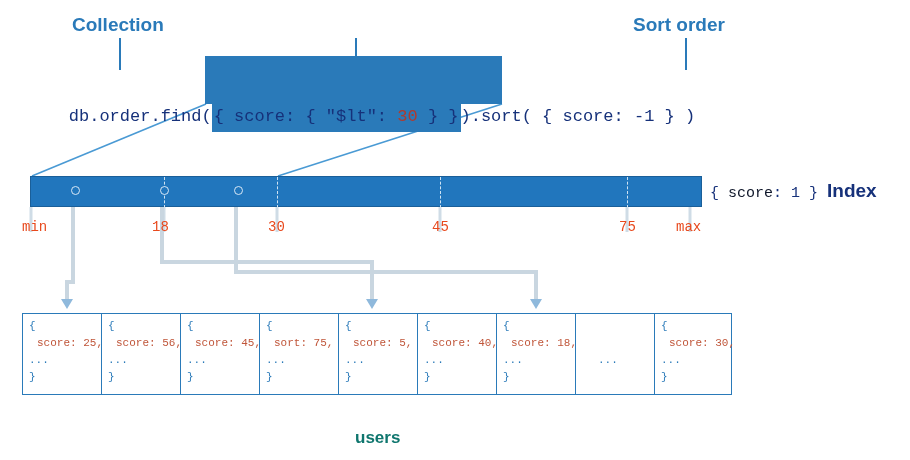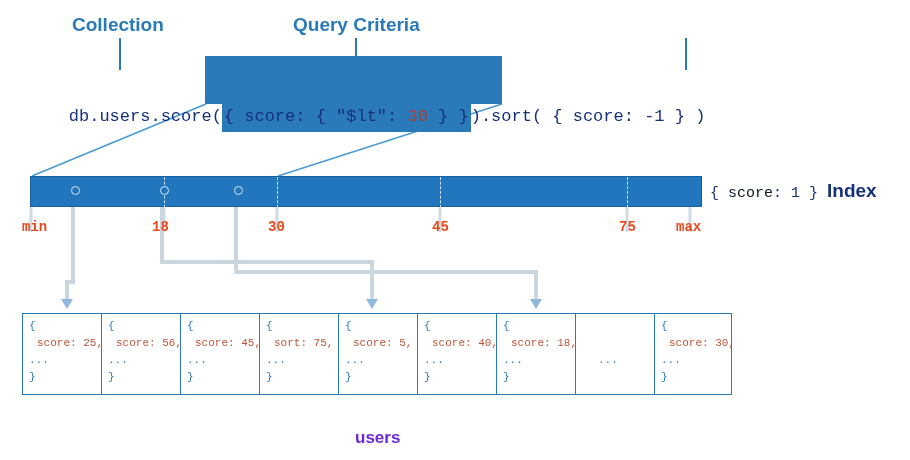--- a/index.html
+++ b/index.html
@@ -47,21 +47,21 @@
     position:absolute;top:0;width:0;height:31px;
     border-left:1px dashed #cfe3f3;
   }
   .bar-dot{
     position:absolute;top:9px;width:7px;height:7px;border-radius:50%;
     border:1px solid #d8e8f6;background:#2176bd;
   }
   .tick-label{
     position:absolute;
     font-family:"Liberation Mono", monospace;
-    font-size:14px;font-weight:bold;color:#e8491d;white-space:nowrap;
+    font-size:14px;font-weight:normal;color:#e8491d;white-space:nowrap;
   }
 
   
   #index-caption{
     position:absolute;left:710px;top:180px;white-space:nowrap;
     font-family:"Liberation Mono", monospace;font-size:15px;
     color:#16317a;
   }
   #index-caption .k{color:#0f172a;}
   #index-caption .w{
@@ -86,21 +86,21 @@
   .doccell .b2{top:57px;}
   .doccell .sc{
     position:absolute;left:14px;top:23px;color:#c0563a;white-space:nowrap;
   }
   .doccell.ellipsis-cell .e{
     position:absolute;left:22px;top:40px;color:#2a7ab9;
   }
   #docrow-label{
     position:absolute;left:355px;top:428px;
     font-family:"Liberation Sans", sans-serif;
-    font-size:17px;font-weight:bold;color:#6d28d9;
+    font-size:17px;font-weight:bold;color:#0f766e;
   }
 
   
   svg.lines{position:absolute;left:0;top:0;width:910px;height:460px;pointer-events:none;}
 </style>
 </head>
 <body>
 
 <div class="stage">
 
@@ -128,25 +128,25 @@
       <path d="M 236,200 L 236,272 L 536,272 L 536,302"></path>
     </g>
     <g fill="#8fb9dc">
       <polygon points="67,309 61,299 73,299"></polygon>
       <polygon points="372,309 366,299 378,299"></polygon>
       <polygon points="536,309 530,299 542,299"></polygon>
     </g>
   </svg>
 
   <div class="annot" id="annot-collection">Collection</div>
-  <div class="annot" id="annot-query">Query Criteria</div>
+  <div class="annot" id="annot-sort">Sort order</div>
 
   <div id="code-hlbox"></div>
   <div class="codeline">
-    <span class="code-seg">db.users.score(</span><span class="code-seg hl"><span>{ score: { "$lt": </span><span class="num-red">30</span><span> } }</span></span><span class="code-seg">).sort( { score: -1 } )</span>
+    <span class="code-seg">db.order.find(</span><span class="code-seg hl"><span>{ score: { "$lt": </span><span class="num-red">30</span><span> } }</span></span><span class="code-seg">).sort( { score: -1 } )</span>
   </div>
 
   <div id="indexbar">
     <div class="bar-div" style="left:133px"></div>
     <div class="bar-div" style="left:246px"></div>
     <div class="bar-div" style="left:409px"></div>
     <div class="bar-div" style="left:596px"></div>
     <div class="bar-dot" style="left:40px"></div>
     <div class="bar-dot" style="left:129px"></div>
     <div class="bar-dot" style="left:203px"></div>

